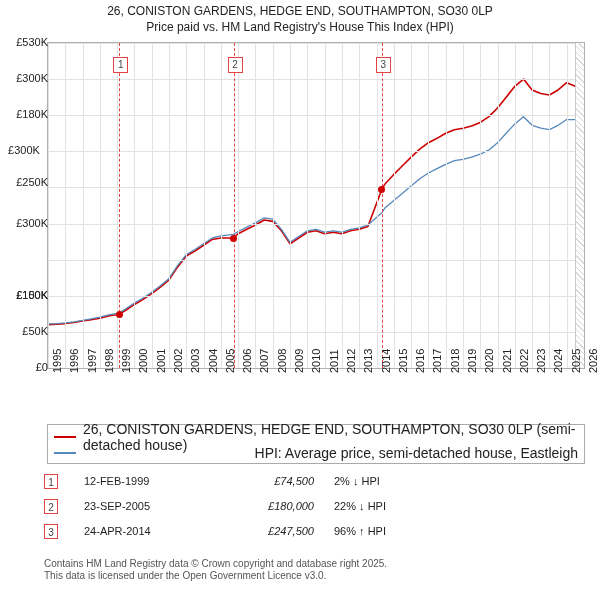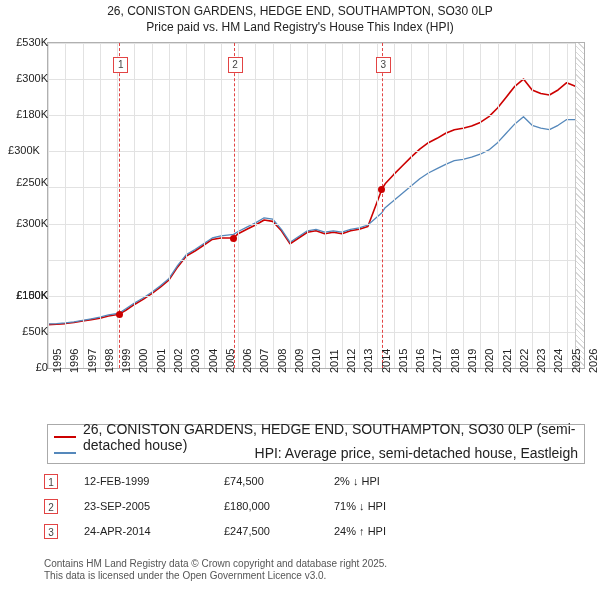--- a/index.html
+++ b/index.html
@@ -159,21 +159,21 @@
     width: 14px;
     height: 15px;
     border: 1px solid #e24444;
     font-size: 10px;
     line-height: 15px;
     text-align: center;
     color: #444;
     box-sizing: border-box;
   }
   .sale-date  { position: absolute; left: 40px;  top: 3px; }
-  .sale-price { position: absolute; left: 180px; top: 3px; width: 90px; text-align: left; }
+  .sale-price { position: absolute; left: 180px; top: 3px; width: 90px; text-align: right; font-style: italic; }
   .sale-delta { position: absolute; left: 290px; top: 3px; }
 
   
   #footer {
     position: absolute;
     left: 44px;
     top: 558px;
     width: 540px;
     font-size: 10px;
     color: #555;
@@ -262,27 +262,27 @@
     <div class="sale-row">
       <span class="sale-num">1</span>
       <span class="sale-date">12-FEB-1999</span>
       <span class="sale-price">£74,500</span>
       <span class="sale-delta">2% ↓ HPI</span>
     </div>
     <div class="sale-row">
       <span class="sale-num">2</span>
       <span class="sale-date">23-SEP-2005</span>
       <span class="sale-price">£180,000</span>
-      <span class="sale-delta">71% ↓ HPI</span>
+      <span class="sale-delta">22% ↓ HPI</span>
     </div>
     <div class="sale-row">
       <span class="sale-num">3</span>
       <span class="sale-date">24-APR-2014</span>
       <span class="sale-price">£247,500</span>
-      <span class="sale-delta">24% ↑ HPI</span>
+      <span class="sale-delta">96% ↑ HPI</span>
     </div>
   </div>
 
   <div id="footer">
     <div>Contains HM Land Registry data © Crown copyright and database right 2025.</div>
     <div>This data is licensed under the Open Government Licence v3.0.</div>
   </div>
 
 <div class="ylabel" style="top: 367px;">£0</div>
     <div class="ylabel" style="top: 330.889px;">£50K</div>

